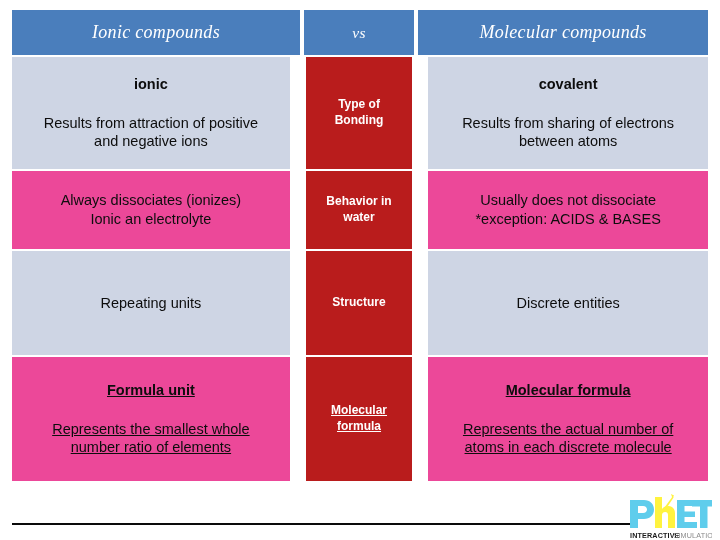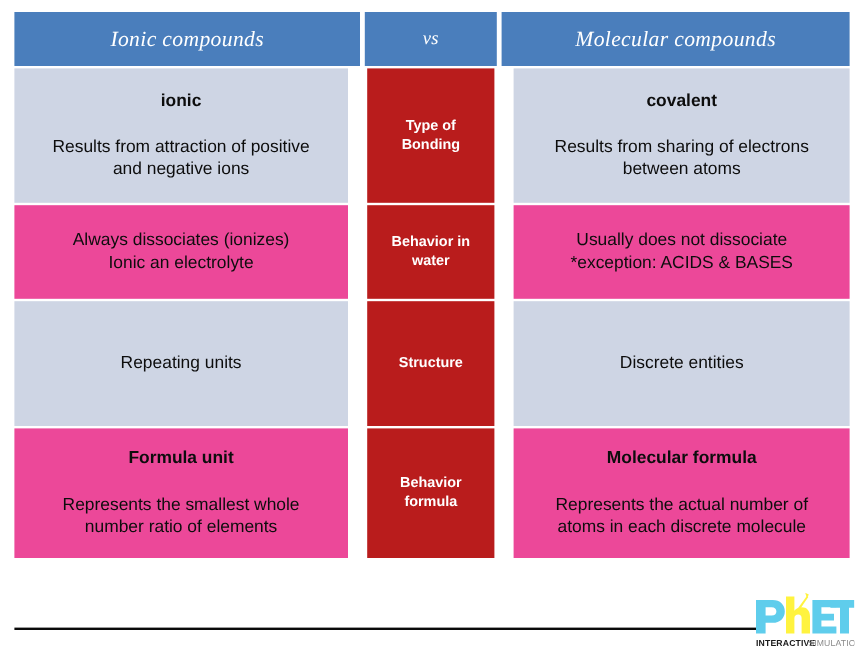--- a/index.html
+++ b/index.html
@@ -67,21 +67,21 @@
     color: #ffffff;
     font-weight: bold;
     font-size: 12px;
     line-height: 1.3;
   }
 
   
   .r1 .cell { height: 112px; }
   .r2 .cell { height:  78px; }
   .r3 .cell { height:  104px; }
-  .r4 .cell { height: 108px; }
+  .r4 .cell { height: 124px; text-decoration: underline; }
 
   .strong { font-weight: bold; }
 
   
   .line { display: block; }
   .line-gap { height: 20px; }
 
   
   #bottom-rule {
     position: absolute;
@@ -166,21 +166,21 @@
   </div>
 
   <div class="tbl-row row-body r4">
     <div class="cell col-left tint-light">
       <span class="line strong">Formula unit</span>
       <span class="line-gap"></span>
       <span class="line">Represents the smallest whole</span>
       <span class="line">number ratio of elements</span>
     </div>
     <div class="cell col-mid mid-chip">
-      <span class="line">Behavior</span>
+      <span class="line">Molecular</span>
       <span class="line">formula</span>
     </div>
     <div class="cell col-right tint-light">
       <span class="line strong">Molecular formula</span>
       <span class="line-gap"></span>
       <span class="line">Represents the actual number of</span>
       <span class="line">atoms in each discrete molecule</span>
     </div>
   </div>
 

